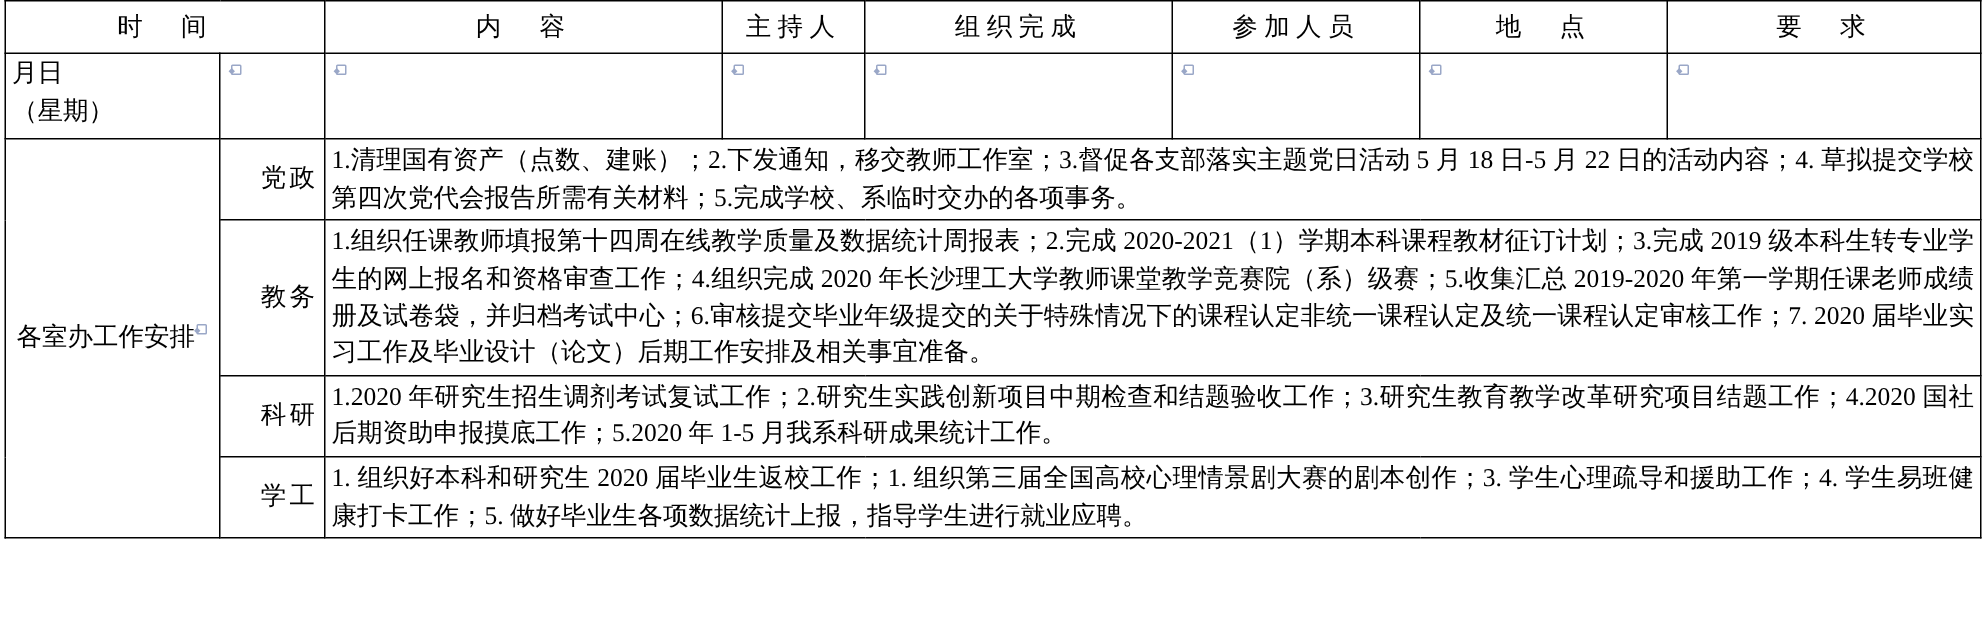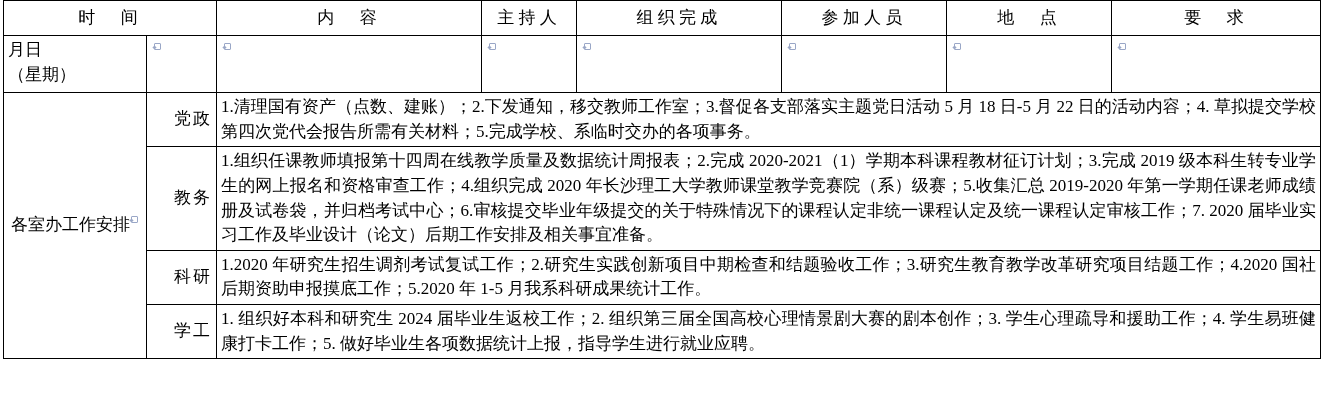--- a/index.html
+++ b/index.html
@@ -166,17 +166,17 @@
       <tr>
         <td class="catcell">教务</td>
         <td class="content" colspan="6">1.组织任课教师填报第十四周在线教学质量及数据统计周报表；2.完成 2020-2021（1）学期本科课程教材征订计划；3.完成 2019 级本科生转专业学生的网上报名和资格审查工作；4.组织完成 2020 年长沙理工大学教师课堂教学竞赛院（系）级赛；5.收集汇总 2019-2020 年第一学期任课老师成绩册及试卷袋，并归档考试中心；6.审核提交毕业年级提交的关于特殊情况下的课程认定非统一课程认定及统一课程认定审核工作；7. 2020 届毕业实习工作及毕业设计（论文）后期工作安排及相关事宜准备。</td>
       </tr>
       <tr>
         <td class="catcell">科研</td>
         <td class="content" colspan="6">1.2020 年研究生招生调剂考试复试工作；2.研究生实践创新项目中期检查和结题验收工作；3.研究生教育教学改革研究项目结题工作；4.2020 国社后期资助申报摸底工作；5.2020 年 1-5 月我系科研成果统计工作。</td>
       </tr>
       <tr>
         <td class="catcell">学工</td>
-        <td class="content" colspan="6">1. 组织好本科和研究生 2024 届毕业生返校工作；2. 组织第三届全国高校心理情景剧大赛的剧本创作；3. 学生心理疏导和援助工作；4. 学生易班健康打卡工作；5. 做好毕业生各项数据统计上报，指导学生进行就业应聘。</td>
+        <td class="content" colspan="6">1. 组织好本科和研究生 2020 届毕业生返校工作；1. 组织第三届全国高校心理情景剧大赛的剧本创作；3. 学生心理疏导和援助工作；4. 学生易班健康打卡工作；5. 做好毕业生各项数据统计上报，指导学生进行就业应聘。</td>
       </tr>
     </tbody>
   </table>
 </div>
 
 </body></html>

